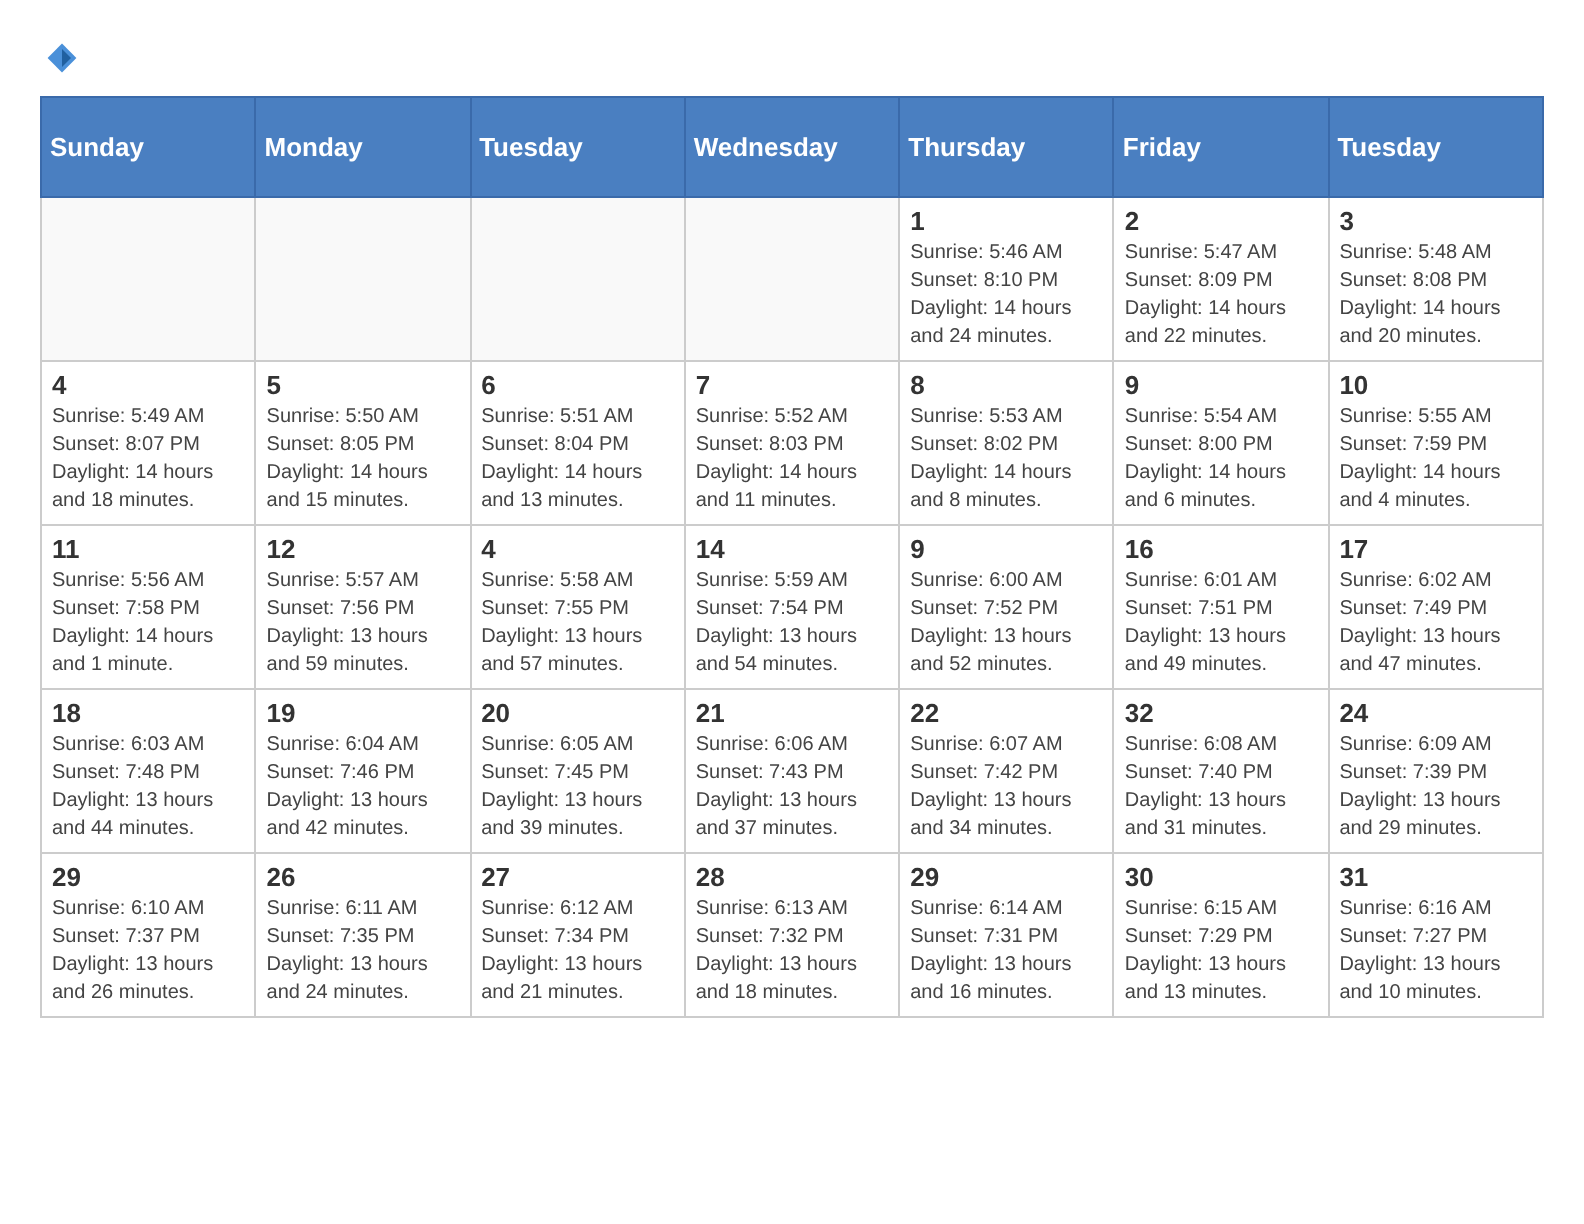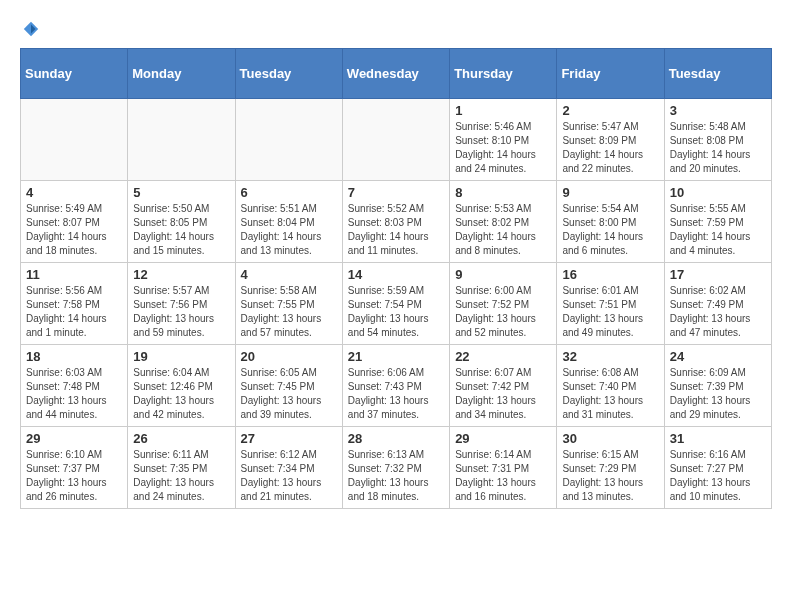--- a/index.html
+++ b/index.html
@@ -240,21 +240,21 @@
       <tr>
         <td>
           <span class="day-number">18</span>
           <div class="day-info">Sunrise: 6:03 AM
 Sunset: 7:48 PM
 Daylight: 13 hours and 44 minutes.</div>
         </td>
         <td>
           <span class="day-number">19</span>
           <div class="day-info">Sunrise: 6:04 AM
-Sunset: 12:46 PM
+Sunset: 7:46 PM
 Daylight: 13 hours and 42 minutes.</div>
         </td>
         <td>
           <span class="day-number">20</span>
           <div class="day-info">Sunrise: 6:05 AM
 Sunset: 7:45 PM
 Daylight: 13 hours and 39 minutes.</div>
         </td>
         <td>
           <span class="day-number">21</span>

